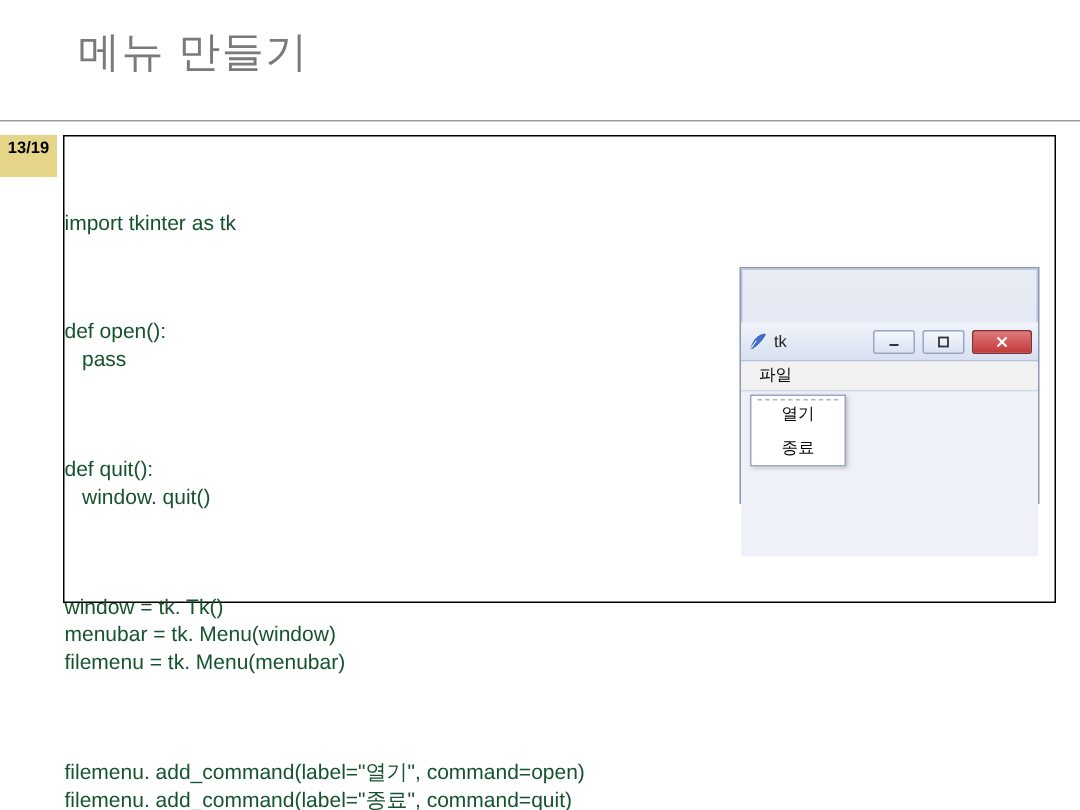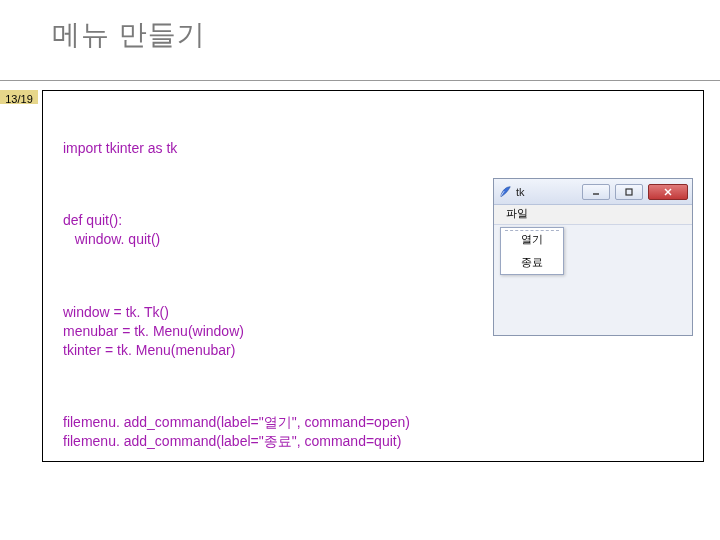--- a/index.html
+++ b/index.html
@@ -31,41 +31,42 @@
     height: 1px;
     background: #999;
   }
 
   
   .pagebadge {
     position: absolute;
     top: 90px;
     left: 0;
     width: 38px;
-    height: 14px;
+    height: 28px;
     background: #e6d68a;
     font-size: 11px;
     text-align: center;
     line-height: 18px;
     color: #000;
+    font-weight: bold;
   }
 
   
   .codebox {
     position: absolute;
     top: 90px;
     left: 42px;
     width: 662px;
-    height: 372px;
+    height: 312px;
     border: 1px solid #000;
     background: #fff;
-    padding: 10px 20px;
+    padding: 10px 0;
     font-size: 14px;
     line-height: 1.35;
-    color: #a21caf;
+    color: #14532d;
     white-space: pre-wrap;
   }
   .codeblock { margin-bottom: 16px; }
 
   
   .tkwin {
     position: absolute;
     top: 178px;
     left: 493px;
     width: 200px;
@@ -76,20 +77,21 @@
     font-size: 11px;
   }
   .tk-titlebar {
     height: 26px;
     background: linear-gradient(#f0f4fb, #d8e0f0);
     border-bottom: 1px solid #b7c3db;
     display: flex;
     align-items: center;
     padding: 0 4px;
     gap: 4px;
+    margin-top: 36px;
   }
   .tk-appicon {
     width: 14px; height: 14px;
     display: inline-block;
   }
   .tk-appicon svg { width: 14px; height: 14px; display: block; }
   .tk-title { color: #222; flex: 0 0 auto; }
   .tk-title-spacer { flex: 1; }
   .tk-btn {
     width: 28px; height: 16px;
@@ -148,25 +150,27 @@
 </head>
 <body>
 
 <div class="title">메뉴 만들기</div>
 <div class="rule"></div>
 
 <div class="pagebadge">13/19</div>
 
 <div class="codebox">
   <div class="codeblock">import tkinter as tk</div>
+  <div class="codeblock">def open():
+   pass</div>
   <div class="codeblock">def quit():
    window. quit()</div>
   <div class="codeblock">window = tk. Tk()
 menubar = tk. Menu(window)
-tkinter = tk. Menu(menubar)</div>
+filemenu = tk. Menu(menubar)</div>
   <div class="codeblock">filemenu. add_command(label="열기", command=open)
 filemenu. add_command(label="종료", command=quit)</div>
   
   
 </div>
 
 <div class="tkwin">
   <div class="tk-titlebar">
     <span class="tk-appicon">
       <svg viewBox="0 0 16 16">

